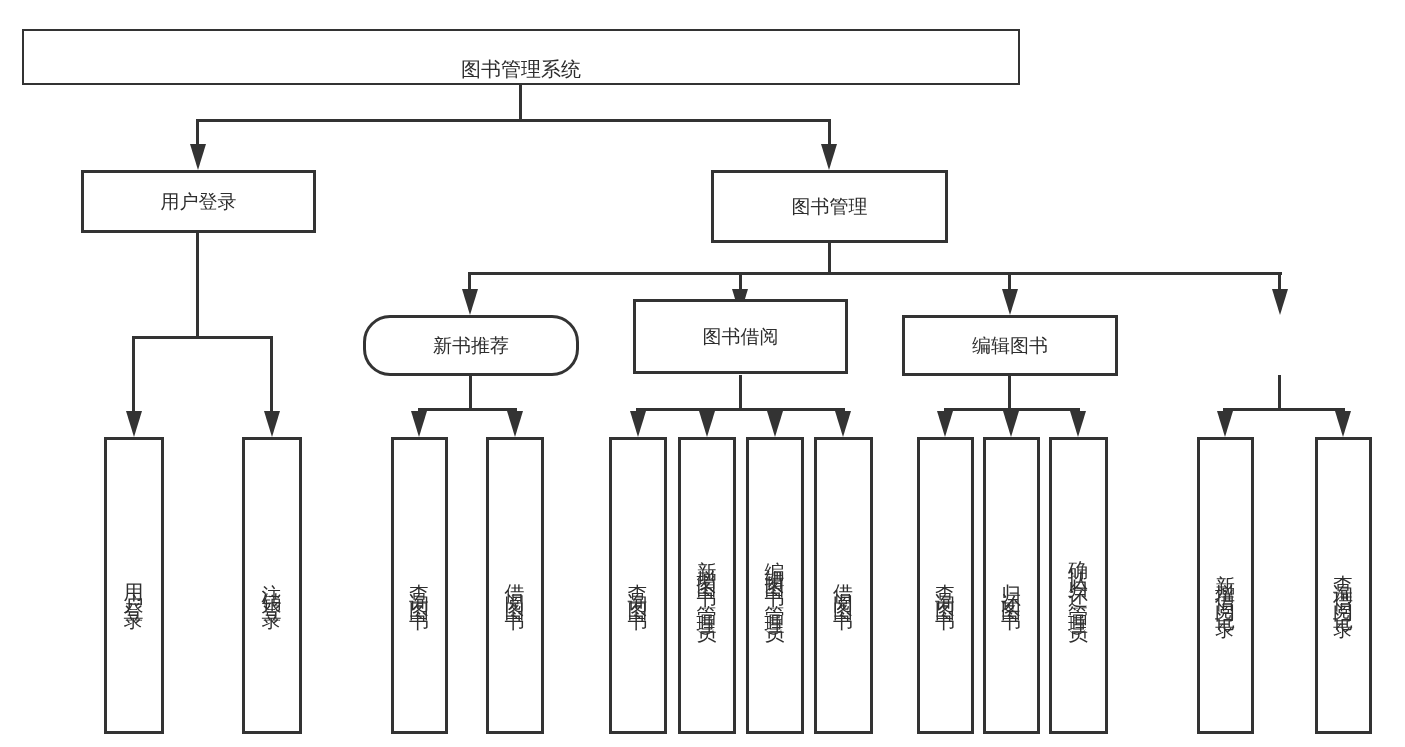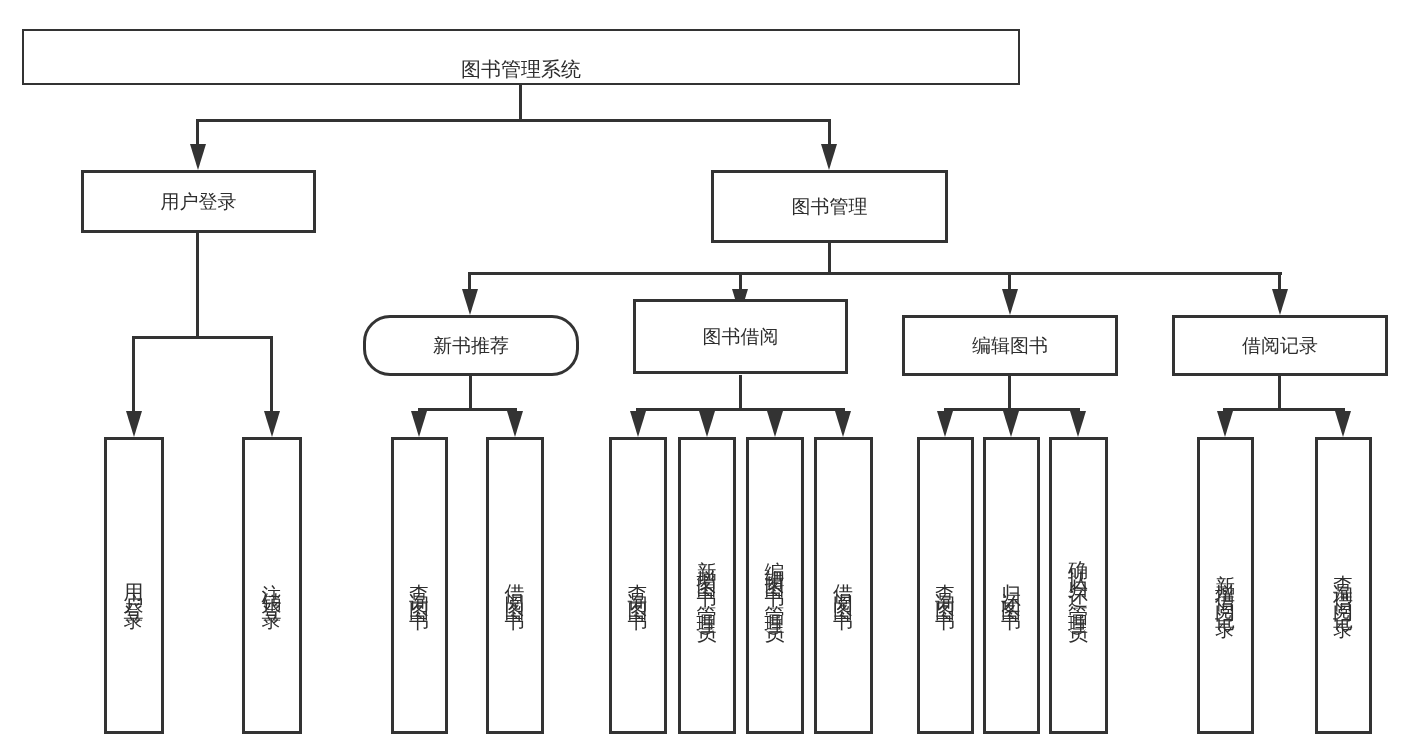--- a/index.html
+++ b/index.html
@@ -111,23 +111,20 @@
 
   <div class="box" style="left:363px; top:315px; width:216px; height:61px;border-radius:27px;">
     <span class="lbl">新书推荐</span>
   </div>
   <div class="box" style="left:633px; top:299px; width:215px; height:75px;">
     <span class="lbl">图书借阅</span>
   </div>
   <div class="box" style="left:902px; top:315px; width:216px; height:61px;">
     <span class="lbl">编辑图书</span>
   </div>
-  <div class="box" style="left:1172px; top:315px; width:216px; height:61px;">
-    <span class="lbl">借阅记录</span>
-  </div>
 
   <div class="vline" style="left:469px; top:375px; height:36px;"></div>
   <div class="hline" style="left:418px; top:408px; width:99px;"></div>
   <div class="vline" style="left:418px; top:408px; height:8px;"></div>
   <div class="arrowhead" style="left:411px; top:411px;"></div>
   <div class="vline" style="left:513px; top:408px; height:8px;"></div>
   <div class="arrowhead" style="left:507px; top:411px;"></div>
 
   <div class="vline" style="left:739px; top:375px; height:36px;"></div>
   <div class="hline" style="left:636px; top:408px; width:209px;"></div>

